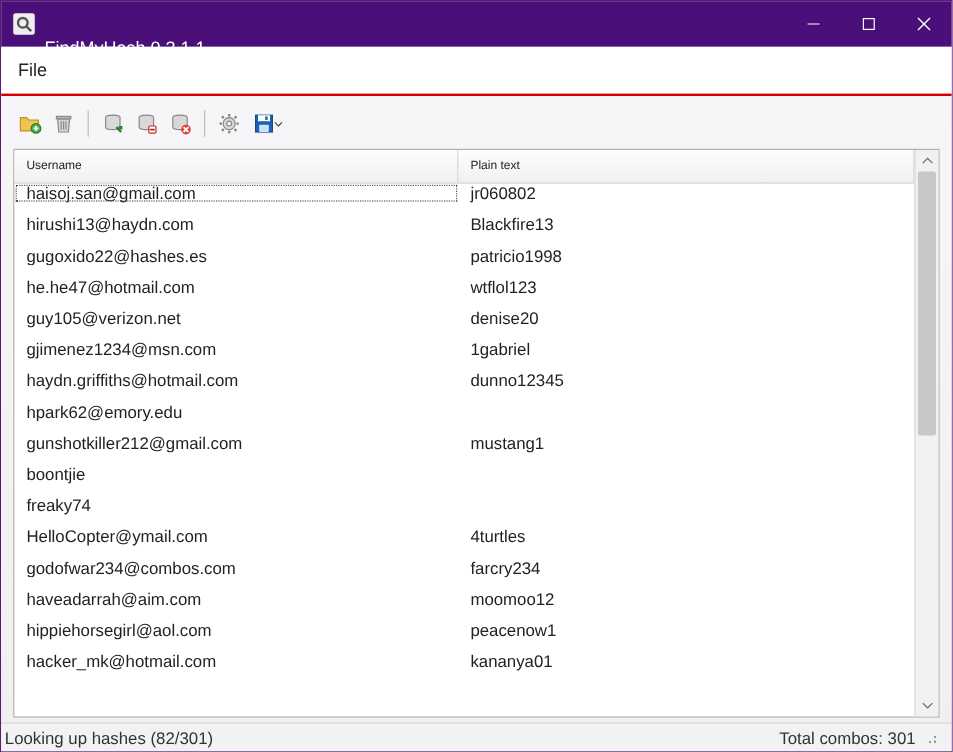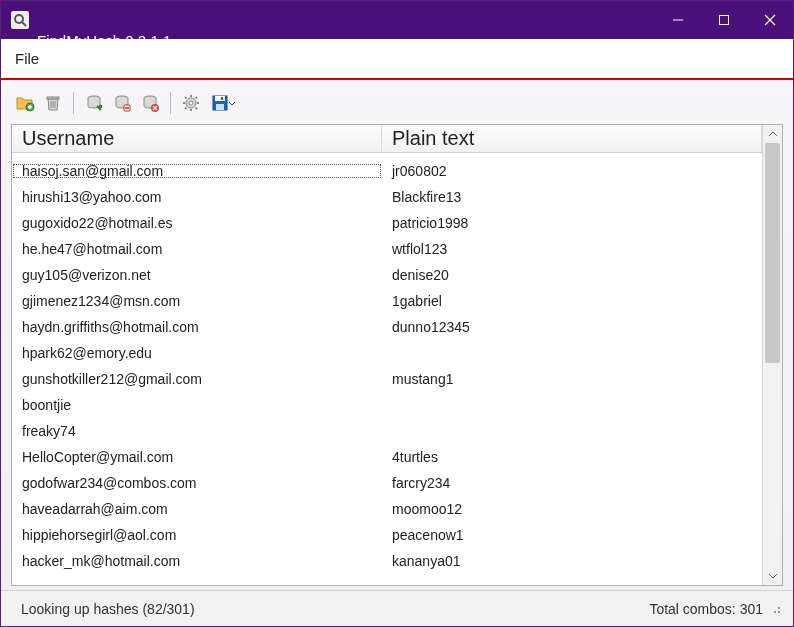--- a/index.html
+++ b/index.html
@@ -15,34 +15,34 @@
   .menubar { height:41px; background:#fff; border-bottom:2px solid #d40000; display:flex; align-items:center; padding:16px 6px; font-size:15px;}
   .menubar .menuitem { padding:3px 8px; }
   .content-wrap { flex:1; display:flex; flex-direction:column; padding:8px 10px 4px 10px; background:linear-gradient(to bottom,#f6f6f8,#f0f0f2); min-height:0;}
   .toolbar { height:30px; display:flex; align-items:center; gap:4px; margin-bottom:6px; padding-left:2px;}
   .toolbar .sep { width:1px; height:22px; background:#bbb; margin:0 4px; }
   .tbtn { width:24px; height:24px; display:flex; align-items:center; justify-content:center; border-radius:2px; }
   .tbtn svg { display:block; }
   .panel { flex:1; background:#fff; border:1px solid #b0b0b0; position:relative; display:flex; flex-direction:column; min-height:0;}
   .grid { flex:1; display:flex; min-height:0; }
   .grid-body { flex:1; overflow:hidden; }
-  .grid-header { height:28px; display:flex; background:linear-gradient(to bottom,#fdfdfd,#f1f1f1); border-bottom:1px solid #d0d0d0; font-size:20px;}
+  .grid-header { height:28px; display:flex; background:linear-gradient(to bottom,#fdfdfd,#f1f1f1); border-bottom:1px solid #d0d0d0; font-size:10px;}
   .grid-header .col { display:flex; align-items:center; padding:0 10px; border-right:1px solid #d8d8d8; }
   .col-user { width:370px; }
   .col-plain { flex:1; }
   .rows { height: calc(100% - 28px); overflow:hidden; }
-  .row { height:26px; display:flex; align-items:flex-end; font-size:14px;}
+  .row { height:26px; display:flex; align-items:flex-start; font-size:14px;}
   .row .cell { padding:0 10px; white-space:nowrap; overflow:hidden; }
   .row .cell.u { width:370px; }
   .row .cell.p { flex:1; }
   .row.selected .cell.u { outline:1px dotted #555; outline-offset:-2px;}
   .vscroll { width:20px; background:#f1f1f1; border-left:1px solid #d8d8d8; position:relative;}
   .vscroll .arrow { height:18px; display:flex; align-items:center; justify-content:center; color:#555;}
   .vscroll .thumb { position:absolute; left:2px; right:2px; top:18px; height:220px; background:#c8c8c8; border-radius:2px;}
-  .statusbar { height:36px; background:#f2f2f2; border-top:1px solid #d4d4d4; display:flex; align-items:center; font-size:14px; padding:0 10px 0 20px; color:#333;}
+  .statusbar { height:24px; background:#f2f2f2; border-top:1px solid #d4d4d4; display:flex; align-items:center; font-size:14px; padding:0 10px 0 3px; color:#333;}
   .statusbar .spacer { flex:1; }
   .statusbar .grip { width:14px; height:14px; margin-left:6px; background:
      radial-gradient(circle at 10px 10px,#999 1px,transparent 1px),
      radial-gradient(circle at 6px 10px,#999 1px,transparent 1px),
      radial-gradient(circle at 10px 6px,#999 1px,transparent 1px);
   }
   .dropdown-caret { margin-left:-2px; }
 </style>
 </head>
 <body>
@@ -162,25 +162,25 @@
           <div class="grid-header">
             <div class="col col-user">Username</div>
             <div class="col col-plain">Plain text</div>
           </div>
           <div class="rows" id="rows">
               <div class="row selected">
                 <div class="cell u">haisoj.san@gmail.com</div>
                 <div class="cell p">jr060802</div>
               </div>
               <div class="row">
-                <div class="cell u">hirushi13@yahoo.com</div>
+                <div class="cell u">hirushi13@haydn.com</div>
                 <div class="cell p">Blackfire13</div>
               </div>
               <div class="row">
-                <div class="cell u">gugoxido22@hotmail.es</div>
+                <div class="cell u">gugoxido22@hashes.es</div>
                 <div class="cell p">patricio1998</div>
               </div>
               <div class="row">
                 <div class="cell u">he.he47@hotmail.com</div>
                 <div class="cell p">wtflol123</div>
               </div>
               <div class="row">
                 <div class="cell u">guy105@verizon.net</div>
                 <div class="cell p">denise20</div>
               </div>

